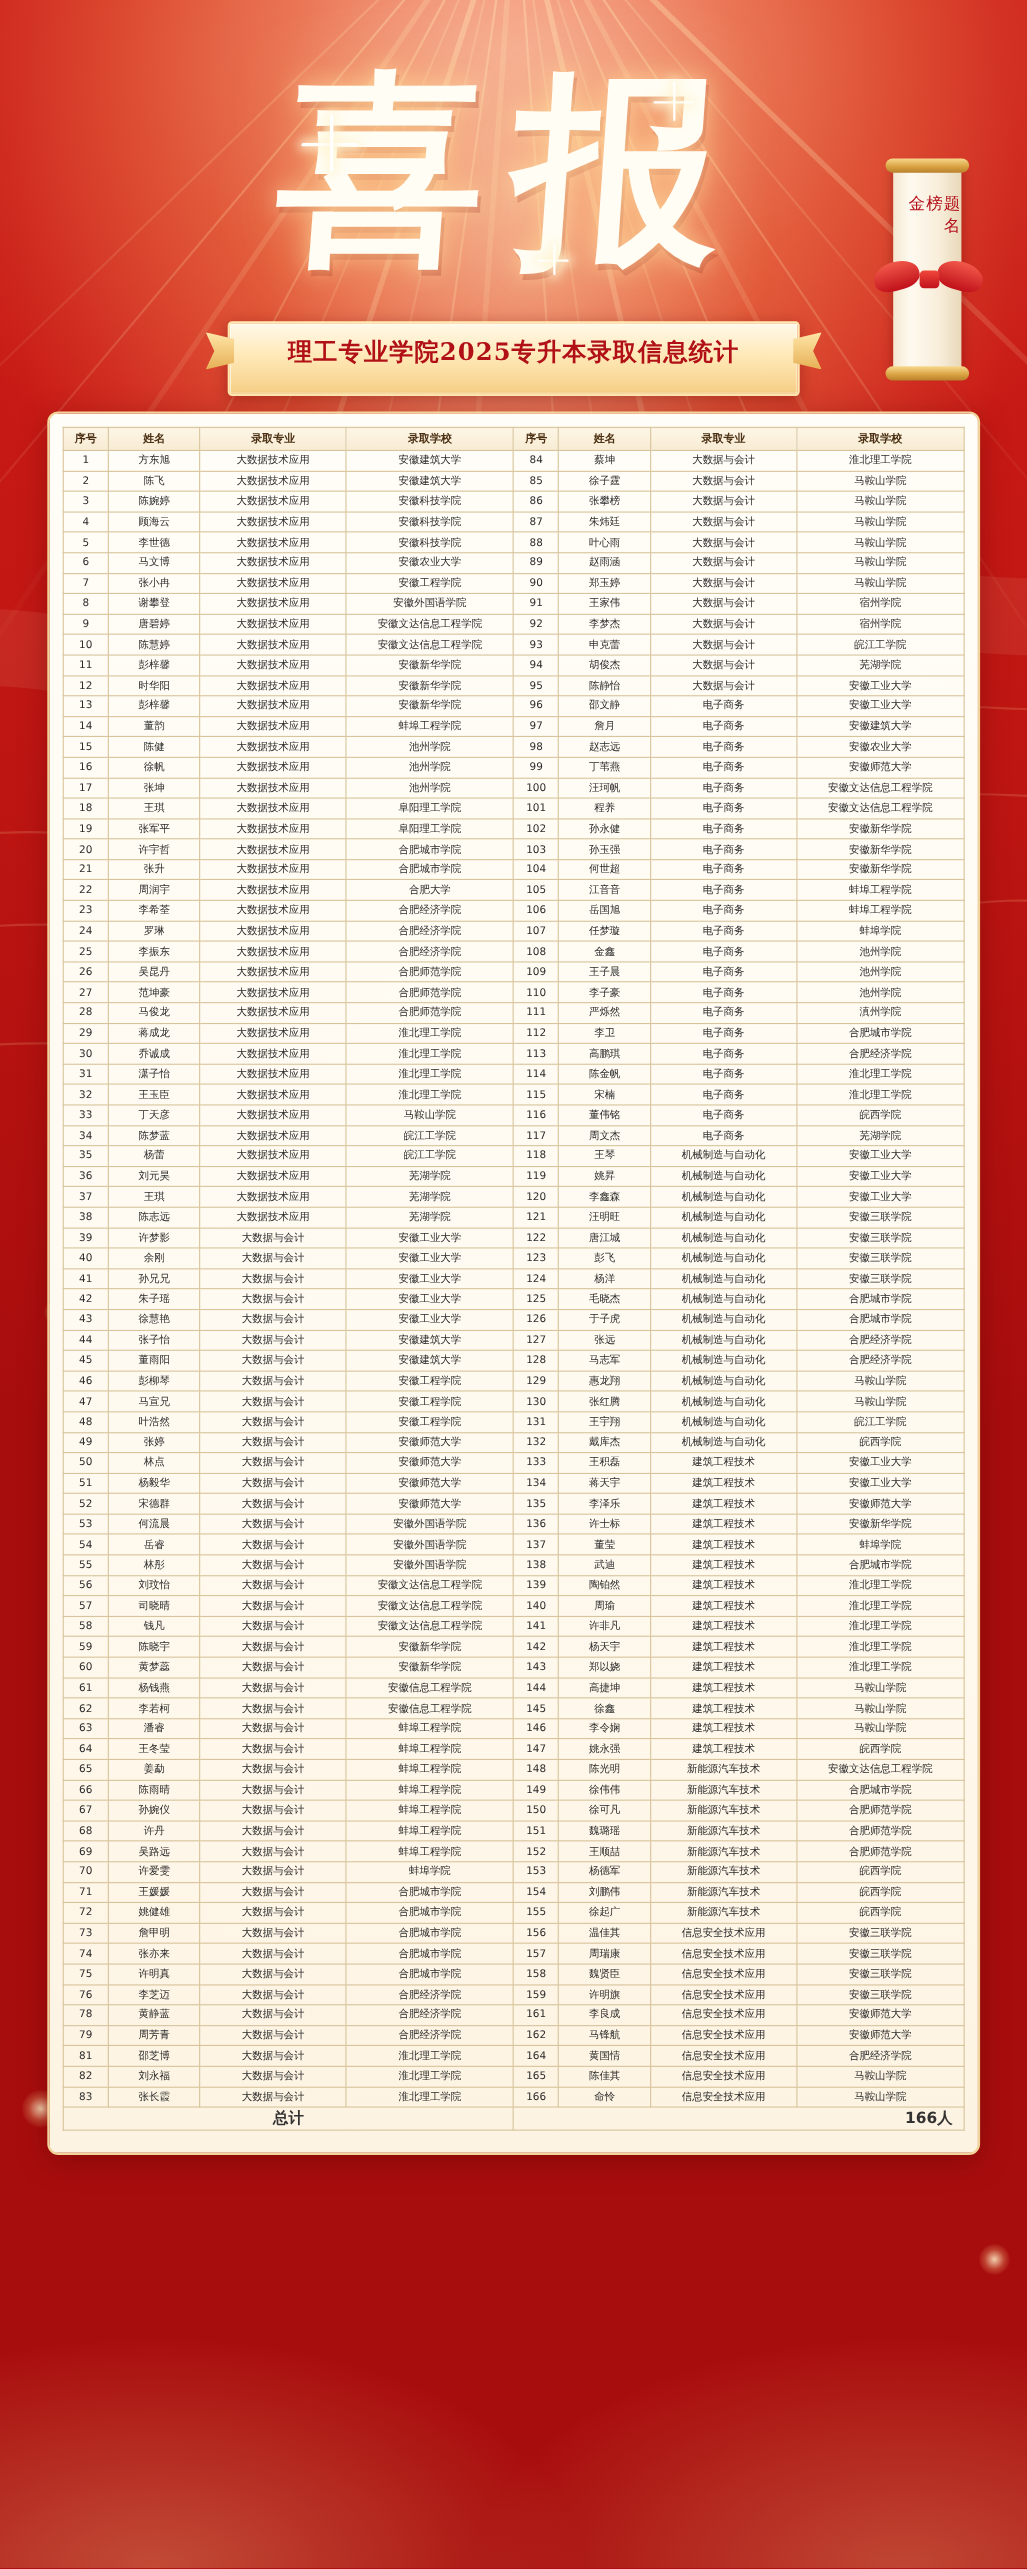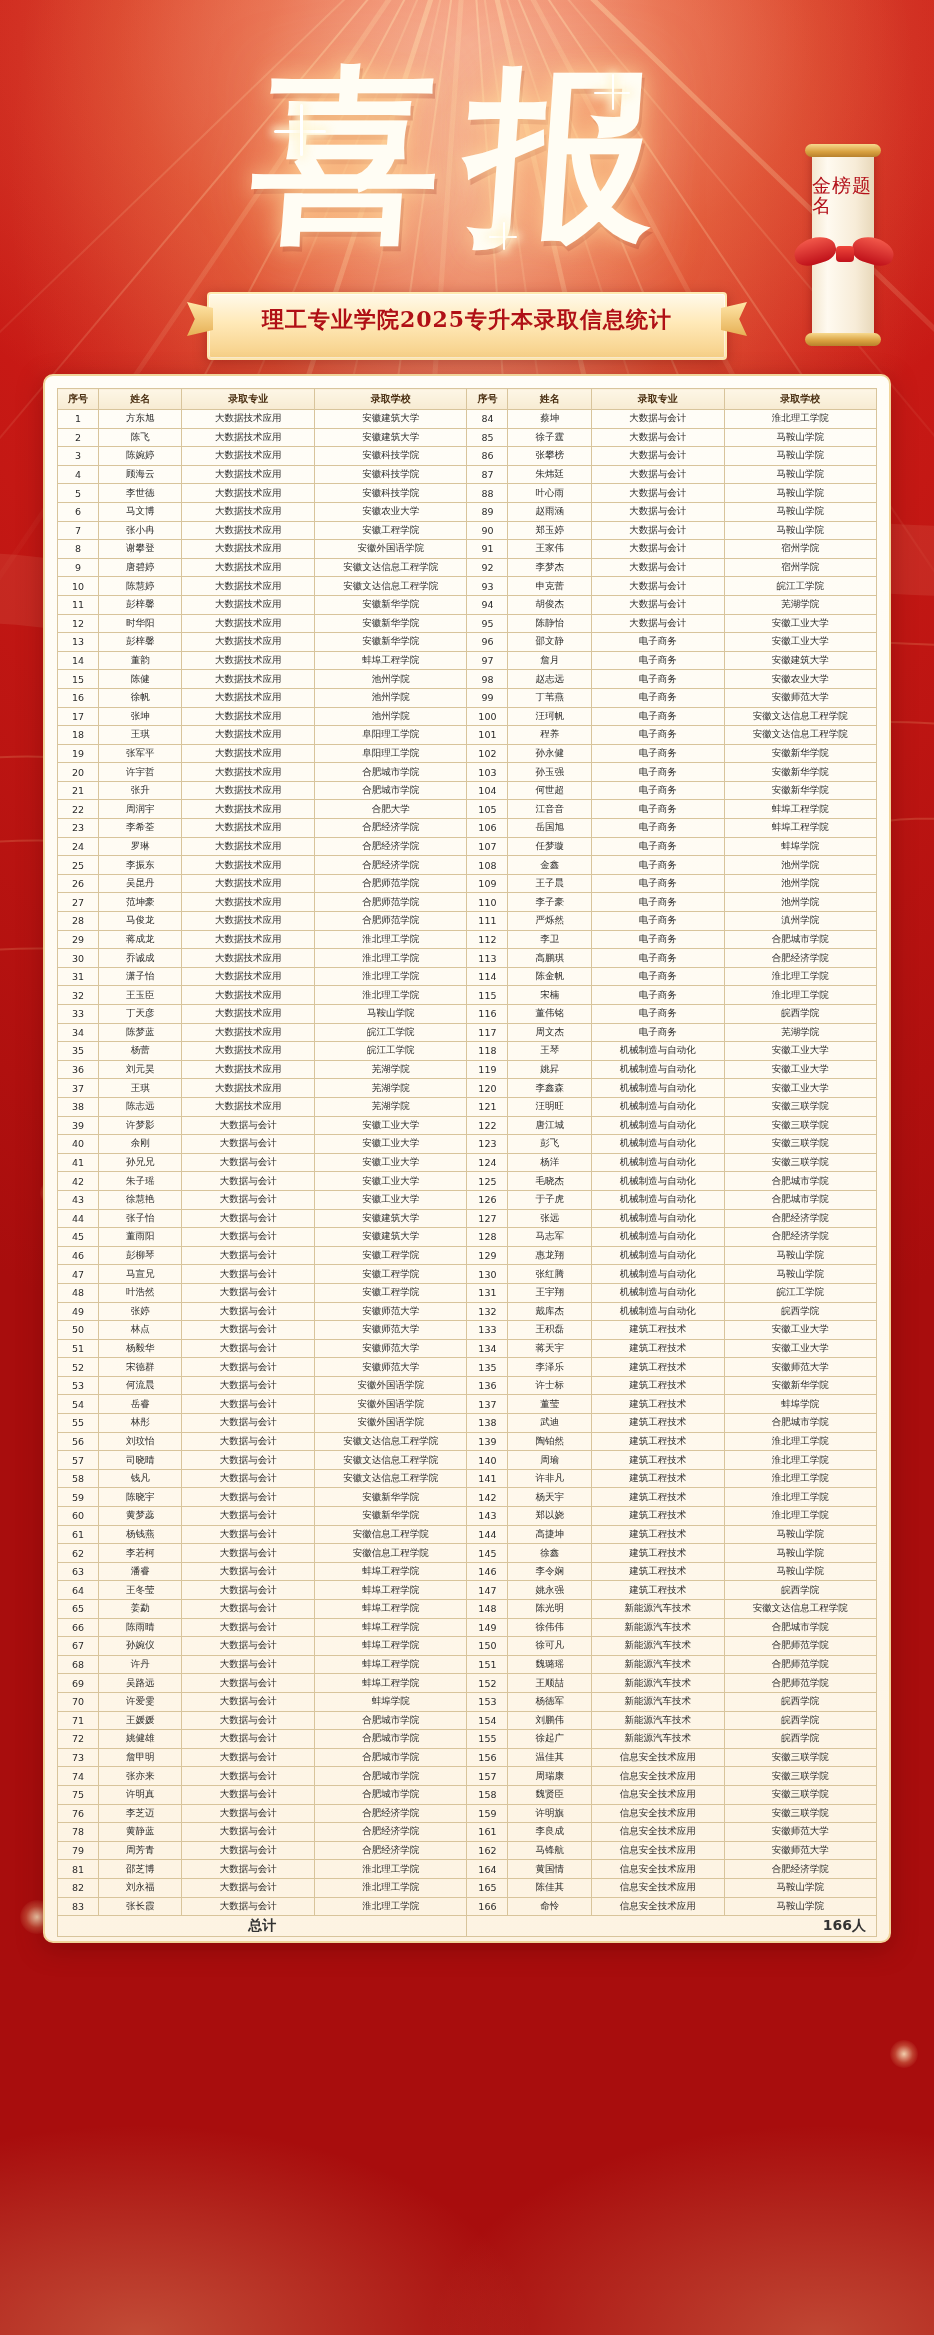--- a/index.html
+++ b/index.html
@@ -81,23 +81,23 @@
     pointer-events: none;
   }
   .diploma .paper {
     position: absolute; left: 22px; top: 0; width: 62px; height: 186px;
     background: linear-gradient(90deg, #f3e7cf 0%, #fffaf0 25%, #f7ecd8 70%, #e8d8ba 100%);
     border-radius: 3px;
     box-shadow: 0 2px 10px rgba(80,0,0,0.35);
   }
   .diploma .paper .ptext {
     position: absolute; left: 0; right: 0; top: 26px;
-    text-align: left;
+    text-align: right;
     font-family: Liberation Serif, serif;
-    font-size: 19px;
+    font-size: 15px;
     color: #b3101a;
     line-height: 20px;
     letter-spacing: 1px;
   }
   .diploma .roll {
     position: absolute; width: 76px; height: 13px; left: 15px;
     background: linear-gradient(180deg, #f7d98e, #d8a03f 60%, #b8812c);
     border-radius: 7px;
   }
   .diploma .roll.top { top: -6px; }
@@ -146,21 +146,21 @@
 
   
   .card {
     position: relative;
     margin: 14px auto 0;
     width: 848px;
     background: linear-gradient(180deg, #fffdf7 0%, #fffaf0 60%, #fdf3e2 100%);
     border: 2px solid #f0d49a;
     border-radius: 10px;
     box-shadow: 0 6px 26px rgba(80,0,0,.35);
-    padding: 12px 12px 4px;
+    padding: 12px 12px 20px;
   }
   table.grid {
     width: 100%;
     border-collapse: collapse;
     font-family: "DejaVu Sans", sans-serif;
     font-size: 9.5px;
     color: #2b2b2b;
     table-layout: fixed;
   }
   table.grid th, table.grid td {

